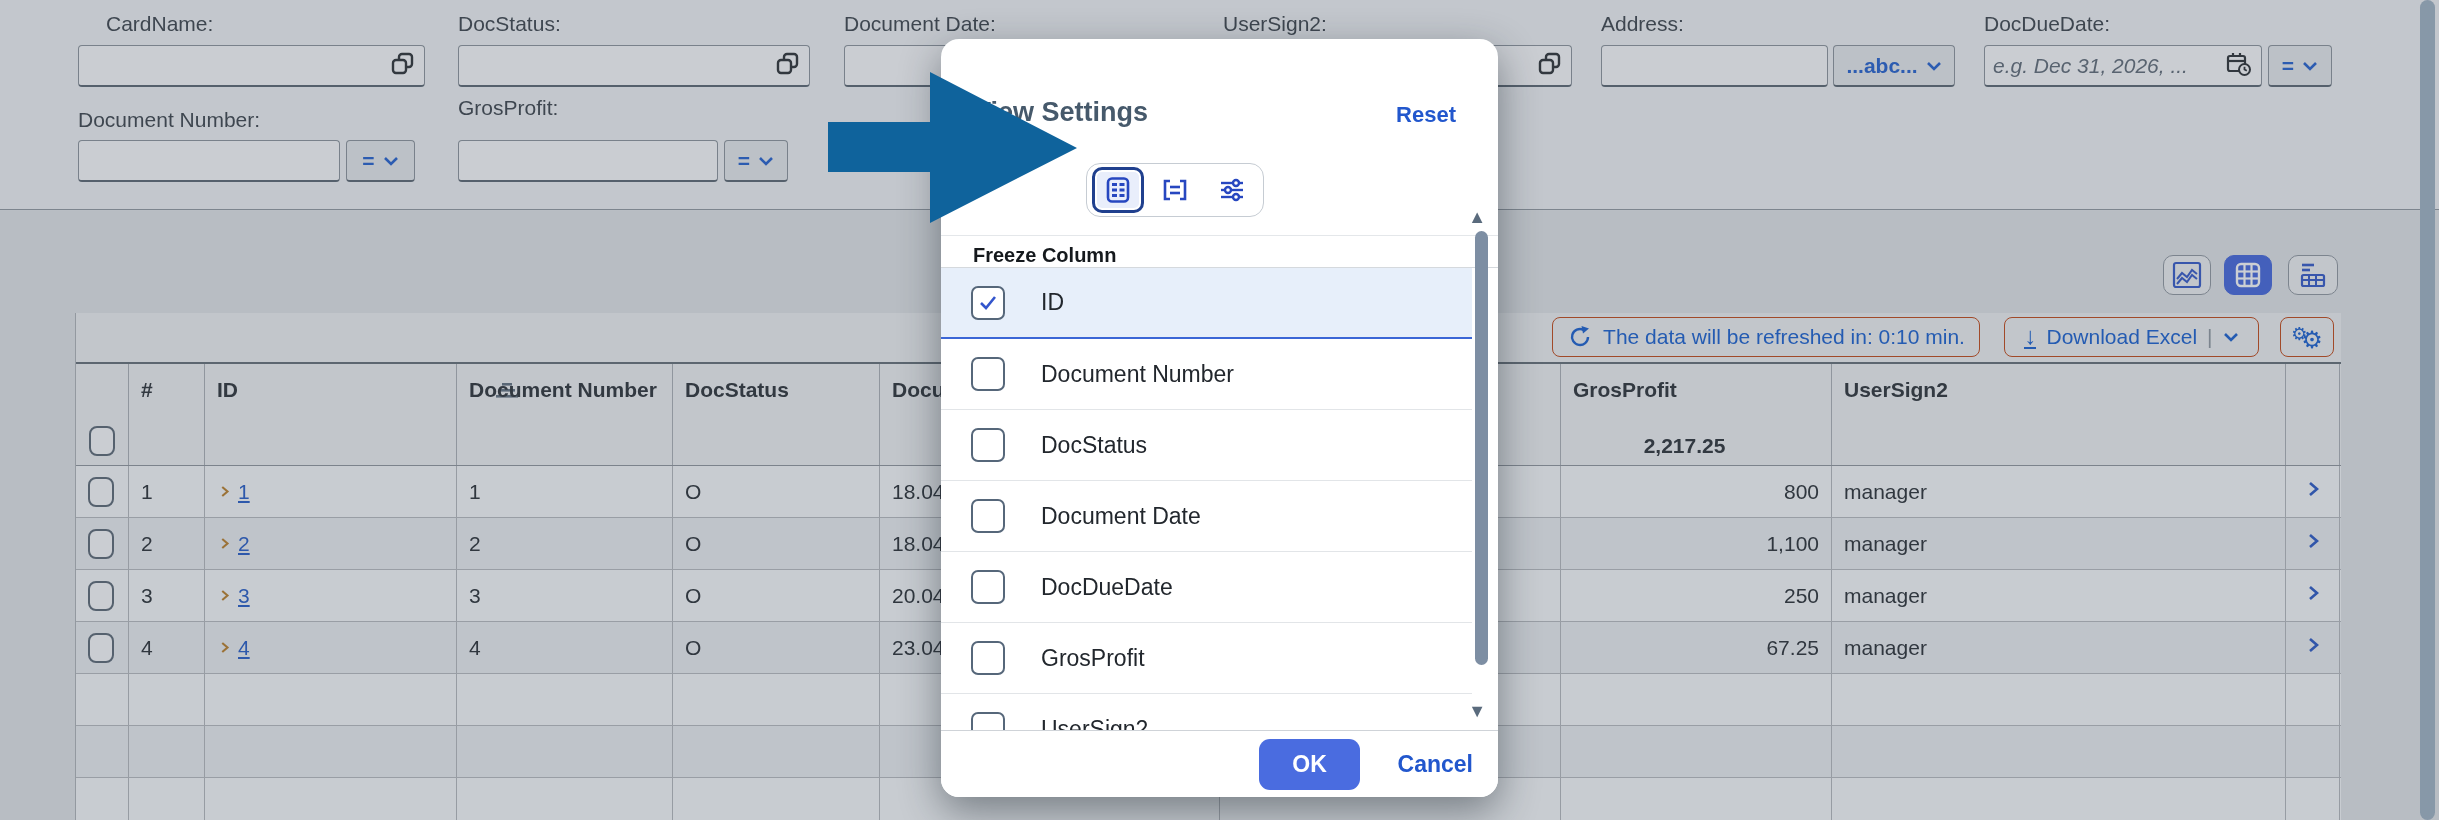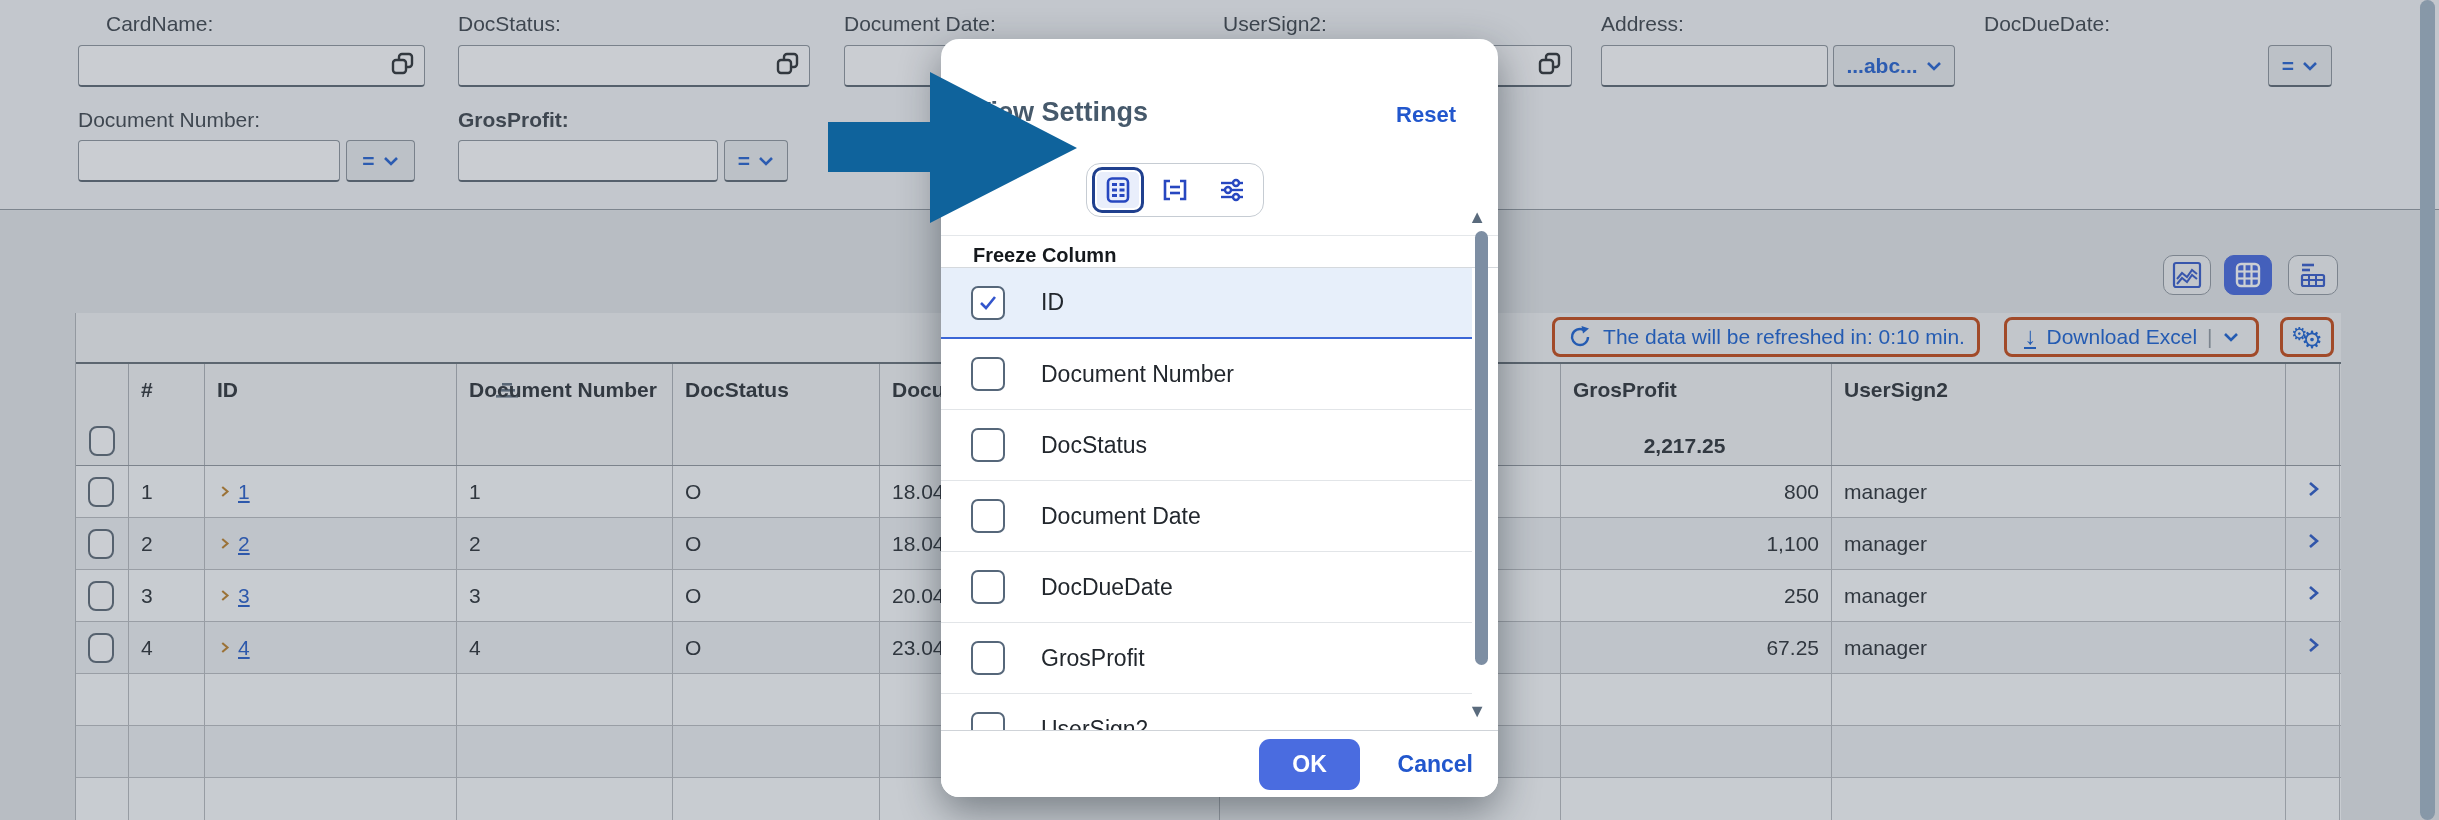--- a/index.html
+++ b/index.html
@@ -16,21 +16,21 @@
 
   .content { position:absolute; left:0; top:211px; width:2439px; height:609px; background:#e2e5e9; }
 
   
   .vs-btn { position:absolute; top:44px; width:48px; height:40px; border:1px solid #8d949c; border-radius:10px; background:#f1f2f4; display:flex; align-items:center; justify-content:center; }
   .vs-btn.sel { background:#3d61dd; border-color:#3d61dd; }
 
   
   .tableblock { position:absolute; left:75px; top:102px; width:2265px; height:507px; background:#f1f2f4; border-left:1px solid #aeb2b7; border-right:1px solid #aeb2b7; }
   .toolbar { position:absolute; left:0; top:0; width:2265px; height:49px; background:#f1f2f4; }
-  .chip { position:absolute; top:4px; height:40px; border:3px solid #c2410c; border-radius:8px; display:flex; align-items:center; justify-content:center; gap:10px; color:#0f5ad0; font-size:21px; background:transparent; white-space:nowrap; }
+  .chip { position:absolute; top:4px; height:40px; border:1px solid #c2410c; border-radius:8px; display:flex; align-items:center; justify-content:center; gap:10px; color:#0f5ad0; font-size:21px; background:transparent; white-space:nowrap; }
   .thead { position:absolute; left:0; top:49px; width:2265px; height:104px; background:#f1f2f4; border-top:2px solid #5f6972; border-bottom:1px solid #8d939a; }
   .hcell { position:absolute; top:0; height:101px; border-right:1px solid #a9aeb4; padding:14px 12px 0 12px; font-size:21px; font-weight:600; color:#23292f; }
   .rows { position:absolute; left:0; top:153px; width:2265px; }
   .trow { position:relative; width:2265px; height:52px; border-bottom:1px solid #b6b9bd; }
   .trow.odd { background:#fafbfc; } .trow.even { background:#edeff2; }
   .tcell { position:absolute; top:0; height:51px; border-right:1px solid #b3b7bb; font-size:21px; color:#20262c; display:flex; align-items:center; padding:0 12px; overflow:hidden; white-space:nowrap; }
   .tcell.r { justify-content:flex-end; }
   .cb { width:26px; height:30px; border:2px solid #55626f; border-radius:8px; background:#fdfdfe; }
   .idlink { color:#1c55c6; text-decoration:underline; margin-left:6px; }
   .sum { position:absolute; font-size:21px; font-weight:600; color:#23292f; }
@@ -105,37 +105,50 @@
   <span class="f-label" style="left:1601px; top:12px;">Address:</span>
   <div class="f-input" style="left:1601px; top:45px; width:227px;"></div>
   <div class="op-btn" style="left:1833px; top:45px; width:122px;">
     <span>...abc...</span>
     <svg width="16" height="10" viewBox="0 0 16 10">
         <polyline points="2,2 8,8 14,2" fill="none" stroke="#1b5bce" stroke-width="2.6"></polyline>
       </svg>
   </div>
 
   <span class="f-label" style="left:1984px; top:12px;">DocDueDate:</span>
+  <div class="f-input" style="left:1984px; top:45px; width:278px;">
+    <span class="ph">e.g. Dec 31, 2026, ...</span>
+    <span>
+      <svg width="28" height="28" viewBox="0 0 28 28">
+        <rect x="3" y="6" width="17" height="15" rx="2" fill="none" stroke="#23272b" stroke-width="2.2"></rect>
+        <line x1="3" y1="11" x2="20" y2="11" stroke="#23272b" stroke-width="2.2"></line>
+        <line x1="8" y1="3" x2="8" y2="7" stroke="#23272b" stroke-width="2.2"></line>
+        <line x1="15" y1="3" x2="15" y2="7" stroke="#23272b" stroke-width="2.2"></line>
+        <circle cx="19.5" cy="19.5" r="5.5" fill="#fdfdfe" stroke="#23272b" stroke-width="2"></circle>
+        <polyline points="19.5,16.8 19.5,19.5 21.8,20.8" fill="none" stroke="#23272b" stroke-width="1.8"></polyline>
+      </svg>
+    </span>
+  </div>
   <div class="op-btn" style="left:2268px; top:45px; width:64px;">
     <span>=</span>
     <svg width="16" height="10" viewBox="0 0 16 10">
         <polyline points="2,2 8,8 14,2" fill="none" stroke="#1b5bce" stroke-width="2.6"></polyline>
       </svg>
   </div>
 
   <span class="f-label" style="left:78px; top:108px;">Document Number:</span>
   <div class="f-input" style="left:78px; top:140px; width:262px;"></div>
   <div class="op-btn" style="left:346px; top:140px; width:69px;">
     <span>=</span>
     <svg width="16" height="10" viewBox="0 0 16 10">
         <polyline points="2,2 8,8 14,2" fill="none" stroke="#1b5bce" stroke-width="2.6"></polyline>
       </svg>
   </div>
 
-  <span class="f-label" style="left:458px; top:108px;font-weight:bold;">GrosProfit:</span>
+  <span class="f-label" style="left:458px; top:96px;">GrosProfit:</span>
   <div class="f-input" style="left:458px; top:140px; width:260px;"></div>
   <div class="op-btn" style="left:724px; top:140px; width:64px;">
     <span>=</span>
     <svg width="16" height="10" viewBox="0 0 16 10">
         <polyline points="2,2 8,8 14,2" fill="none" stroke="#1b5bce" stroke-width="2.6"></polyline>
       </svg>
   </div>
 </div>
 
 <div class="content">

